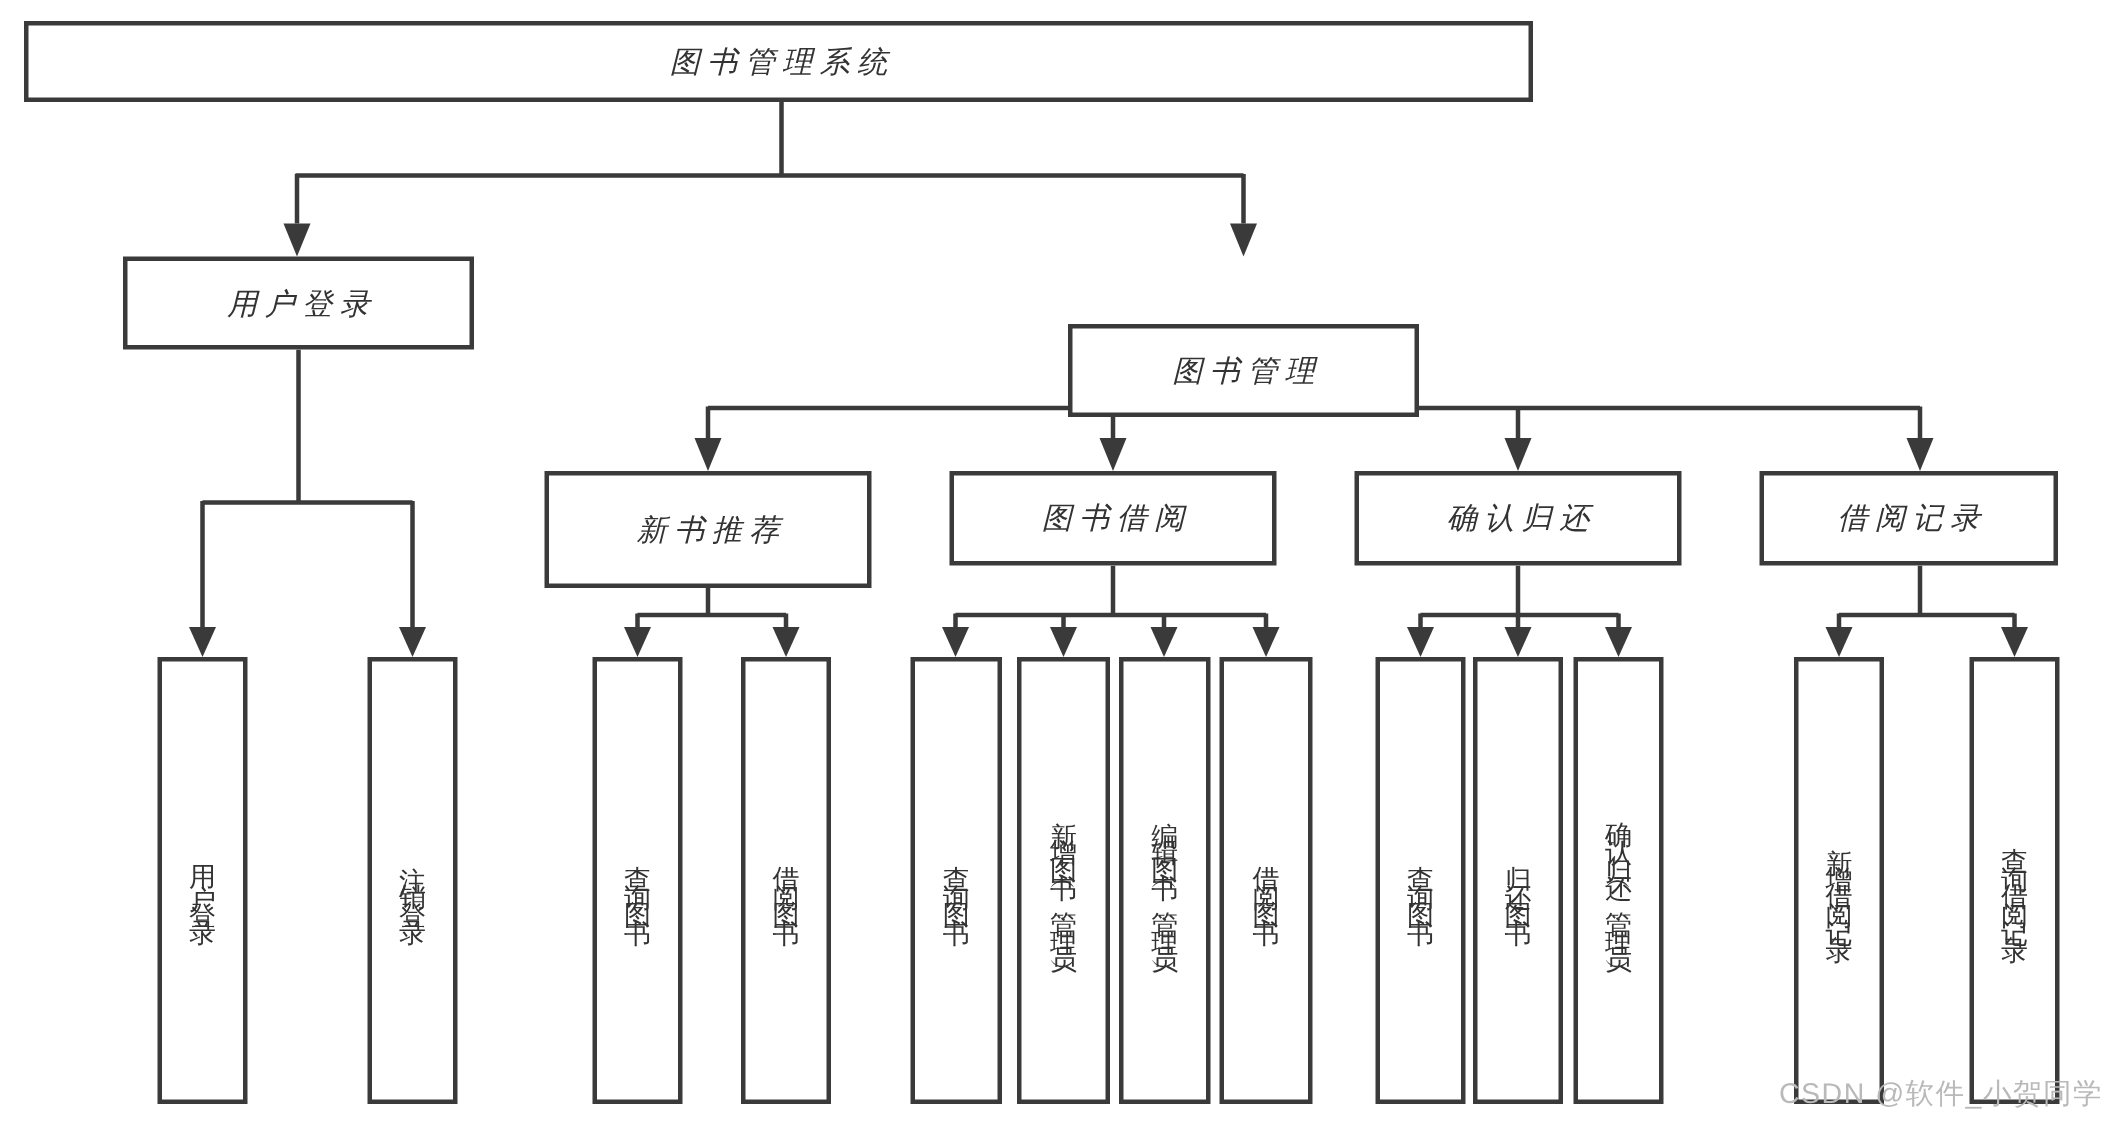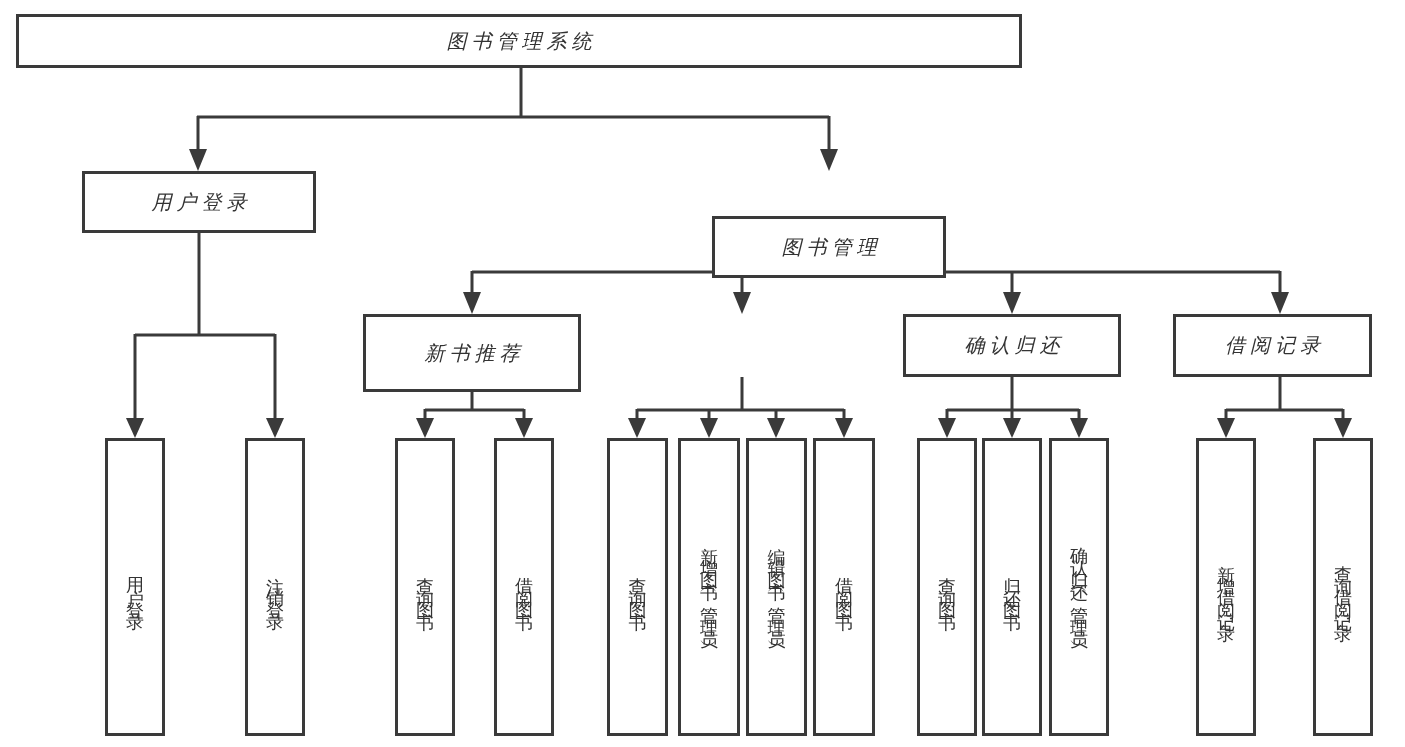--- a/index.html
+++ b/index.html
@@ -105,20 +105,21 @@
       <polygon points="1334,418 1352,418 1343,438"></polygon>
     </g>
   </svg>
 
   <div class="hnode" style="left:16px; top:14px; width:1006px; height:54px;">图书管理系统</div>
 
   <div class="hnode" style="left:82px; top:171px; width:234px; height:62px;">用户登录</div>
   <div class="hnode" style="left:712px; top:171px; width:234px; height:62px;margin-top:45px;">图书管理</div>
 
   <div class="hnode" style="left:363px; top:314px; width:218px; height:78px;">新书推荐</div>
+  <div class="hnode" style="left:633px; top:314px; width:218px; height:63px;">图书借阅</div>
   <div class="hnode" style="left:903px; top:314px; width:218px; height:63px;">确认归还</div>
   <div class="hnode" style="left:1173px; top:314px; width:199px; height:63px;">借阅记录</div>
 
   <div class="vnode" style="left:105px; width:60px;">用户登录</div>
   <div class="vnode" style="left:245px; width:60px;">注销登录</div>
 
   <div class="vnode" style="left:395px; width:60px;">查询图书</div>
   <div class="vnode" style="left:494px; width:60px;">借阅图书</div>
 
   <div class="vnode" style="left:607px; width:61px;">查询图书</div>
@@ -126,14 +127,15 @@
   <div class="vnode" style="left:746px; width:61px;">编辑图书（管理员）</div>
   <div class="vnode" style="left:813px; width:62px;">借阅图书</div>
 
   <div class="vnode" style="left:917px; width:60px;">查询图书</div>
   <div class="vnode" style="left:982px; width:60px;">归还图书</div>
   <div class="vnode" style="left:1049px; width:60px;">确认归还（管理员）</div>
 
   <div class="vnode" style="left:1196px; width:60px;">新增借阅记录</div>
   <div class="vnode" style="left:1313px; width:60px;">查询借阅记录</div>
 
+  <div id="watermark">CSDN @软件_小贺同学</div>
 
 </div>
 
 </body></html>

